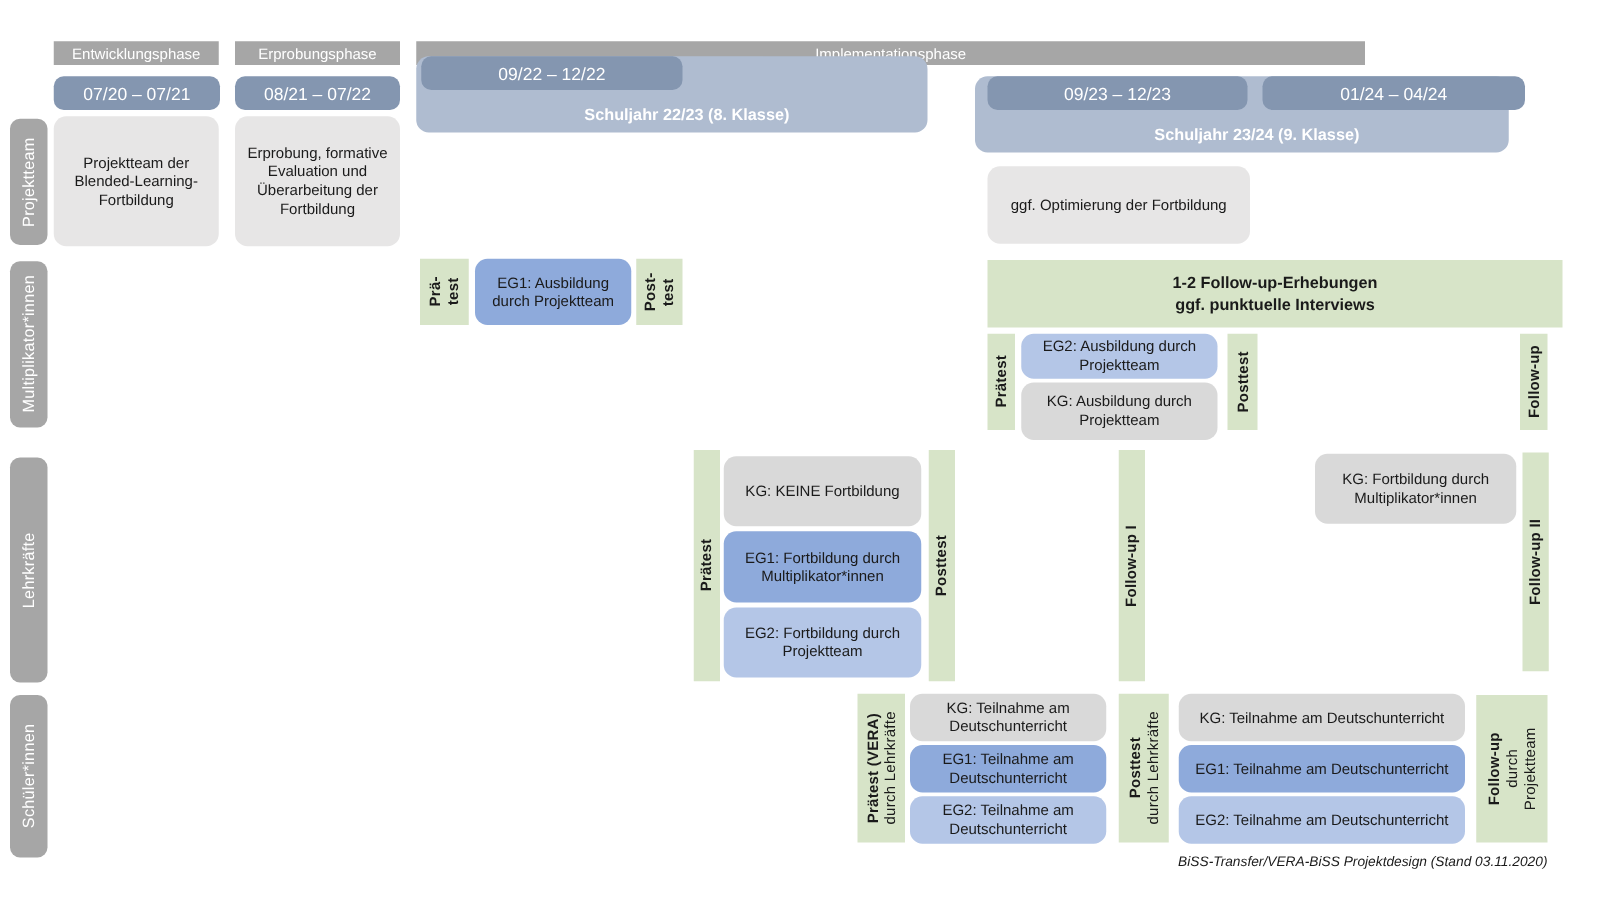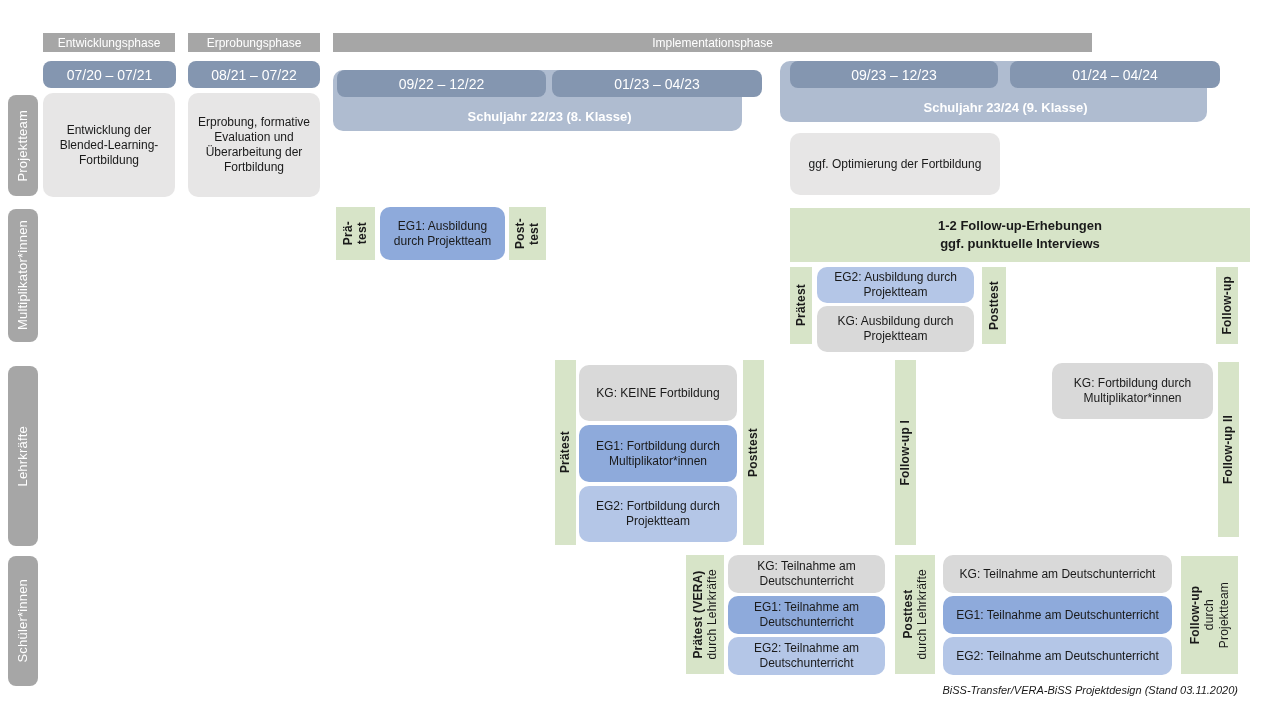--- a/index.html
+++ b/index.html
@@ -69,23 +69,22 @@
 
 <div class="canvas">
 
   <div class="phase" style="left:43px;top:33px;width:132px;">Entwicklungsphase</div>
   <div class="phase" style="left:188px;top:33px;width:132px;">Erprobungsphase</div>
   <div class="phase" style="left:333px;top:33px;width:759px;">Implementationsphase</div>
 
   <div class="period" style="left:43px;top:61px;width:133px;">07/20 – 07/21</div>
   <div class="period" style="left:188px;top:61px;width:132px;">08/21 – 07/22</div>
 
-  <div class="syear" style="left:333px;top:70px;width:409px;">
+  <div class="syear" style="left:333px;top:45px;width:409px;">
     <div class="period" style="left:4px;width:209px;">09/22 – 12/22</div>
-    <div class="period" style="left:219px;width:210px;">01/23 – 04/23</div>
     <div class="syear-label">Schuljahr 22/23 (8. Klasse)</div>
   </div>
 
   <div class="syear" style="left:780px;top:61px;width:427px;">
     <div class="period" style="left:10px;width:208px;">09/23 – 12/23</div>
     <div class="period" style="left:230px;width:210px;">01/24 – 04/24</div>
     <div class="syear-label">Schuljahr 23/24 (9. Klasse)</div>
   </div>
 
   <div class="rowlabel" style="top:95px;height:101px;">
@@ -95,21 +94,21 @@
     <div class="vtext">Multiplikator*innen</div>
   </div>
   <div class="rowlabel" style="top:366px;height:180px;">
     <div class="vtext">Lehrkräfte</div>
   </div>
   <div class="rowlabel" style="top:556px;height:130px;">
     <div class="vtext">Schüler*innen</div>
   </div>
 
   <div class="box lgray" style="left:43px;top:93px;width:132px;height:104px;">
-    <span>Entwicklung der Blended-Learning-Fortbildung</span>
+    <span>Projektteam der Blended-Learning-Fortbildung</span>
   </div>
   <div class="box lgray" style="left:188px;top:93px;width:132px;height:104px;">
     <span>Erprobung, formative Evaluation und Überarbeitung der Fortbildung</span>
   </div>
   <div class="box lgray" style="left:790px;top:133px;width:210px;height:62px;">
     <span>ggf. Optimierung der Fortbildung</span>
   </div>
 
   <div class="vcol green" style="left:336px;top:207px;width:39px;height:53px;">
     <div class="vtext bold">

